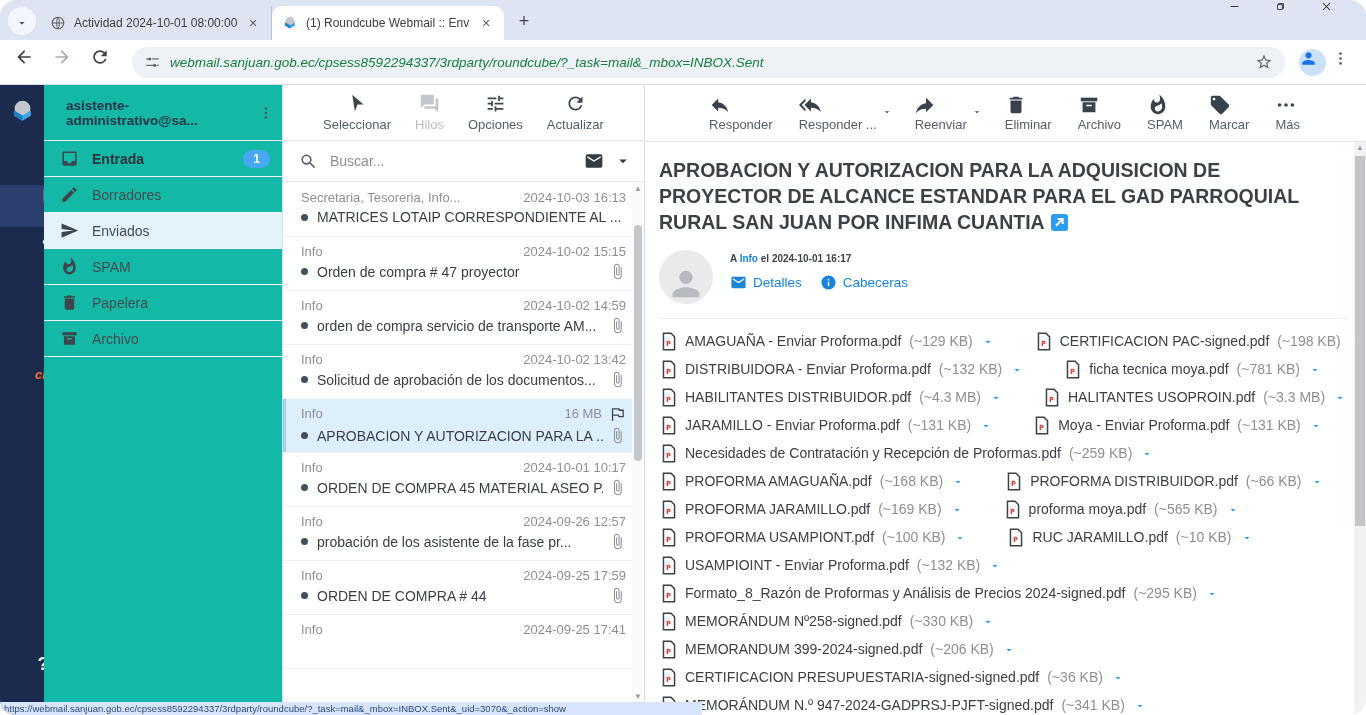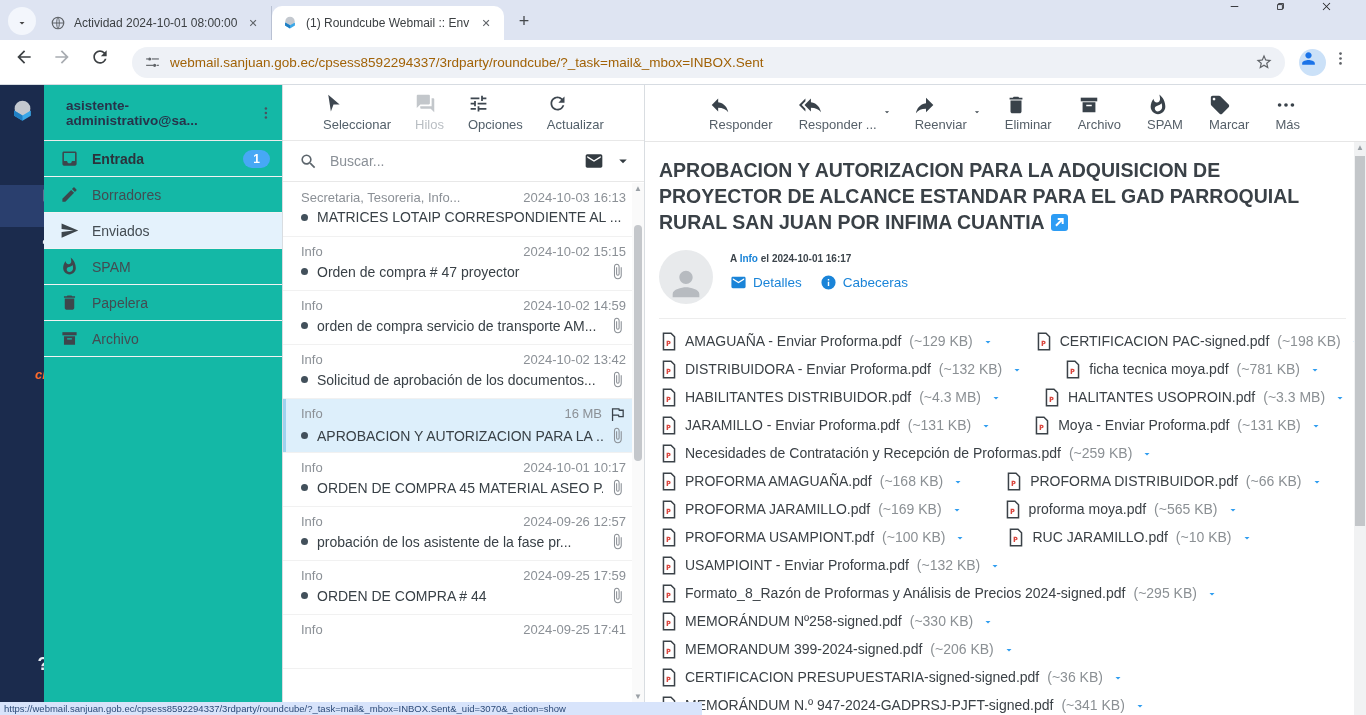--- a/index.html
+++ b/index.html
@@ -1,37 +1,37 @@
 <!DOCTYPE html>
 <html><head>
 <meta charset="utf-8">
 <style>
   html,body{margin:0;padding:0;background:#fff;}
   *{box-sizing:border-box;font-family:"Liberation Sans","DejaVu Sans",sans-serif;}
-  .screen{position:relative;width:1366px;height:715px;overflow:hidden;background:#fff;}
+  .screen{position:relative;width:1366px;height:715px;overflow:hidden;background:#fff;border-radius:16px;}
 
   
   .tabstrip{position:absolute;top:0;left:0;right:0;height:40px;background:#dee4f2;display:flex;align-items:flex-end;}
   .tabsearch{width:28px;height:28px;margin:0 4px 5px 8px;border-radius:14px;background:#f3f6fc;display:flex;align-items:center;justify-content:center;color:#444;}
   .tab{height:34px;display:flex;align-items:center;padding:0 10px;font-size:12px;color:#3c4043;max-width:232px;min-width:232px;}
   .tab .favicon{width:16px;height:16px;margin-right:8px;flex:0 0 16px;color:#5f6368;}
   .tab .t-title{white-space:nowrap;overflow:hidden;flex:1;}
   .tab .t-close{margin-left:8px;color:#5f6368;font-size:14px;width:16px;height:16px;line-height:16px;text-align:center;border-radius:8px;}
   .tab.active{background:#fff;border-radius:10px 10px 0 0;}
   .tab.inactive{border-right:1px solid #b9c1d3;}
   .newtab{width:28px;height:28px;margin:0 0 5px 6px;display:flex;align-items:center;justify-content:center;color:#45494d;font-size:18px;border-radius:14px;}
   .wincontrols{margin-left:auto;display:flex;align-self:flex-start;height:40px;}
   .winbtn{width:46px;height:40px;display:flex;align-items:center;justify-content:center;color:#202124;font-size:14px;}
   .winbtn svg{width:13px;height:13px;}
 
   .navbar{position:absolute;top:40px;left:0;right:0;height:45px;background:#fff;border-bottom:1px solid #d7dce2;display:flex;align-items:center;padding:0 10px;}
   .navbtn{width:30px;height:30px;display:flex;align-items:center;justify-content:center;margin:0 4px;border-radius:15px;color:#3c4043;}
   .navbtn.disabled{color:#a8acb1;}
   .navbtn svg{width:20px;height:20px;}
-  .urlpill{flex:1;height:31px;background:#eef1f6;border-radius:16px;margin:0 8px;display:flex;align-items:center;padding:0 12px;font-size:13.5px;color:#a16207;}
+  .urlpill{flex:1;height:31px;background:#eef1f6;border-radius:16px;margin:0 8px;display:flex;align-items:center;padding:0 12px;font-size:13.5px;color:#15803d;font-style:italic;}
   .urlpill .tuneico{width:17px;height:17px;color:#5f6368;margin-right:9px;flex:0 0 17px;}
   .urlpill .urltext{flex:1;white-space:nowrap;overflow:hidden;}
   .urlpill .starico{width:18px;height:18px;color:#5f6368;margin-left:8px;flex:0 0 18px;}
   .profile{width:27px;height:27px;border-radius:50%;background:#cbe1f8;color:#1a73e8;display:flex;align-items:center;justify-content:center;margin:0 6px;}
   .profile svg{width:19px;height:19px;}
   .kebab{width:24px;height:24px;color:#5f6368;display:flex;align-items:center;justify-content:center;}
   .kebab svg{width:17px;height:17px;}
 
   
   .app{position:absolute;top:85px;left:0;right:0;bottom:0;display:flex;}
@@ -56,21 +56,21 @@
   .folder .fico{width:19px;height:19px;margin-right:13px;color:#3d464c;flex:0 0 19px;}
   .folder .fico svg{width:19px;height:19px;}
   .folder.unread{font-weight:bold;color:#2b333c;}
   .folder.selected{background:#e4f2fc;}
   .folder .badge{margin-left:auto;min-width:27px;height:18px;border-radius:9px;color:#fff;font-size:12px;font-weight:bold;display:flex;align-items:center;justify-content:center;padding:0 6px;}
   .fhandle{position:absolute;bottom:0;left:184px;width:26px;height:9px;background:#8f959b;border-radius:5px 5px 0 0;}
 
   
   .listpane{width:362px;border-right:1px solid #d9dde1;flex:0 0 362px;position:relative;background:#fff;}
   .list-toolbar{height:56px;display:flex;align-items:center;justify-content:center;gap:24px;border-bottom:1px solid #e8e8e8;}
-  .ltb{display:flex;flex-direction:column;gap:3px;color:#53606a;font-size:13px;}
+  .ltb{display:flex;flex-direction:column;align-items:center;gap:3px;color:#53606a;font-size:13px;}
   .ltb .ltbic{width:21px;height:21px;color:#3e4750;}
   .ltb .ltbic svg{width:21px;height:21px;}
   .ltb.disabled{color:#b9bec3;}
   .ltb.disabled .ltbic{color:#c3c7cb;}
   .searchrow{height:41px;border-bottom:1px solid #e8e8e8;display:flex;align-items:center;padding:0 12px 0 16px;gap:10px;}
   .searchrow .sic{width:19px;height:19px;color:#5c656c;flex:0 0 19px;}
   .searchrow input{border:none;outline:none;flex:1;font-size:14px;color:#333;background:transparent;}
   .searchrow input::placeholder{color:#8a9097;}
   .searchrow .mic{width:20px;height:20px;color:#333b41;flex:0 0 20px;}
   .searchrow .cic{width:18px;height:18px;color:#333b41;flex:0 0 18px;}

